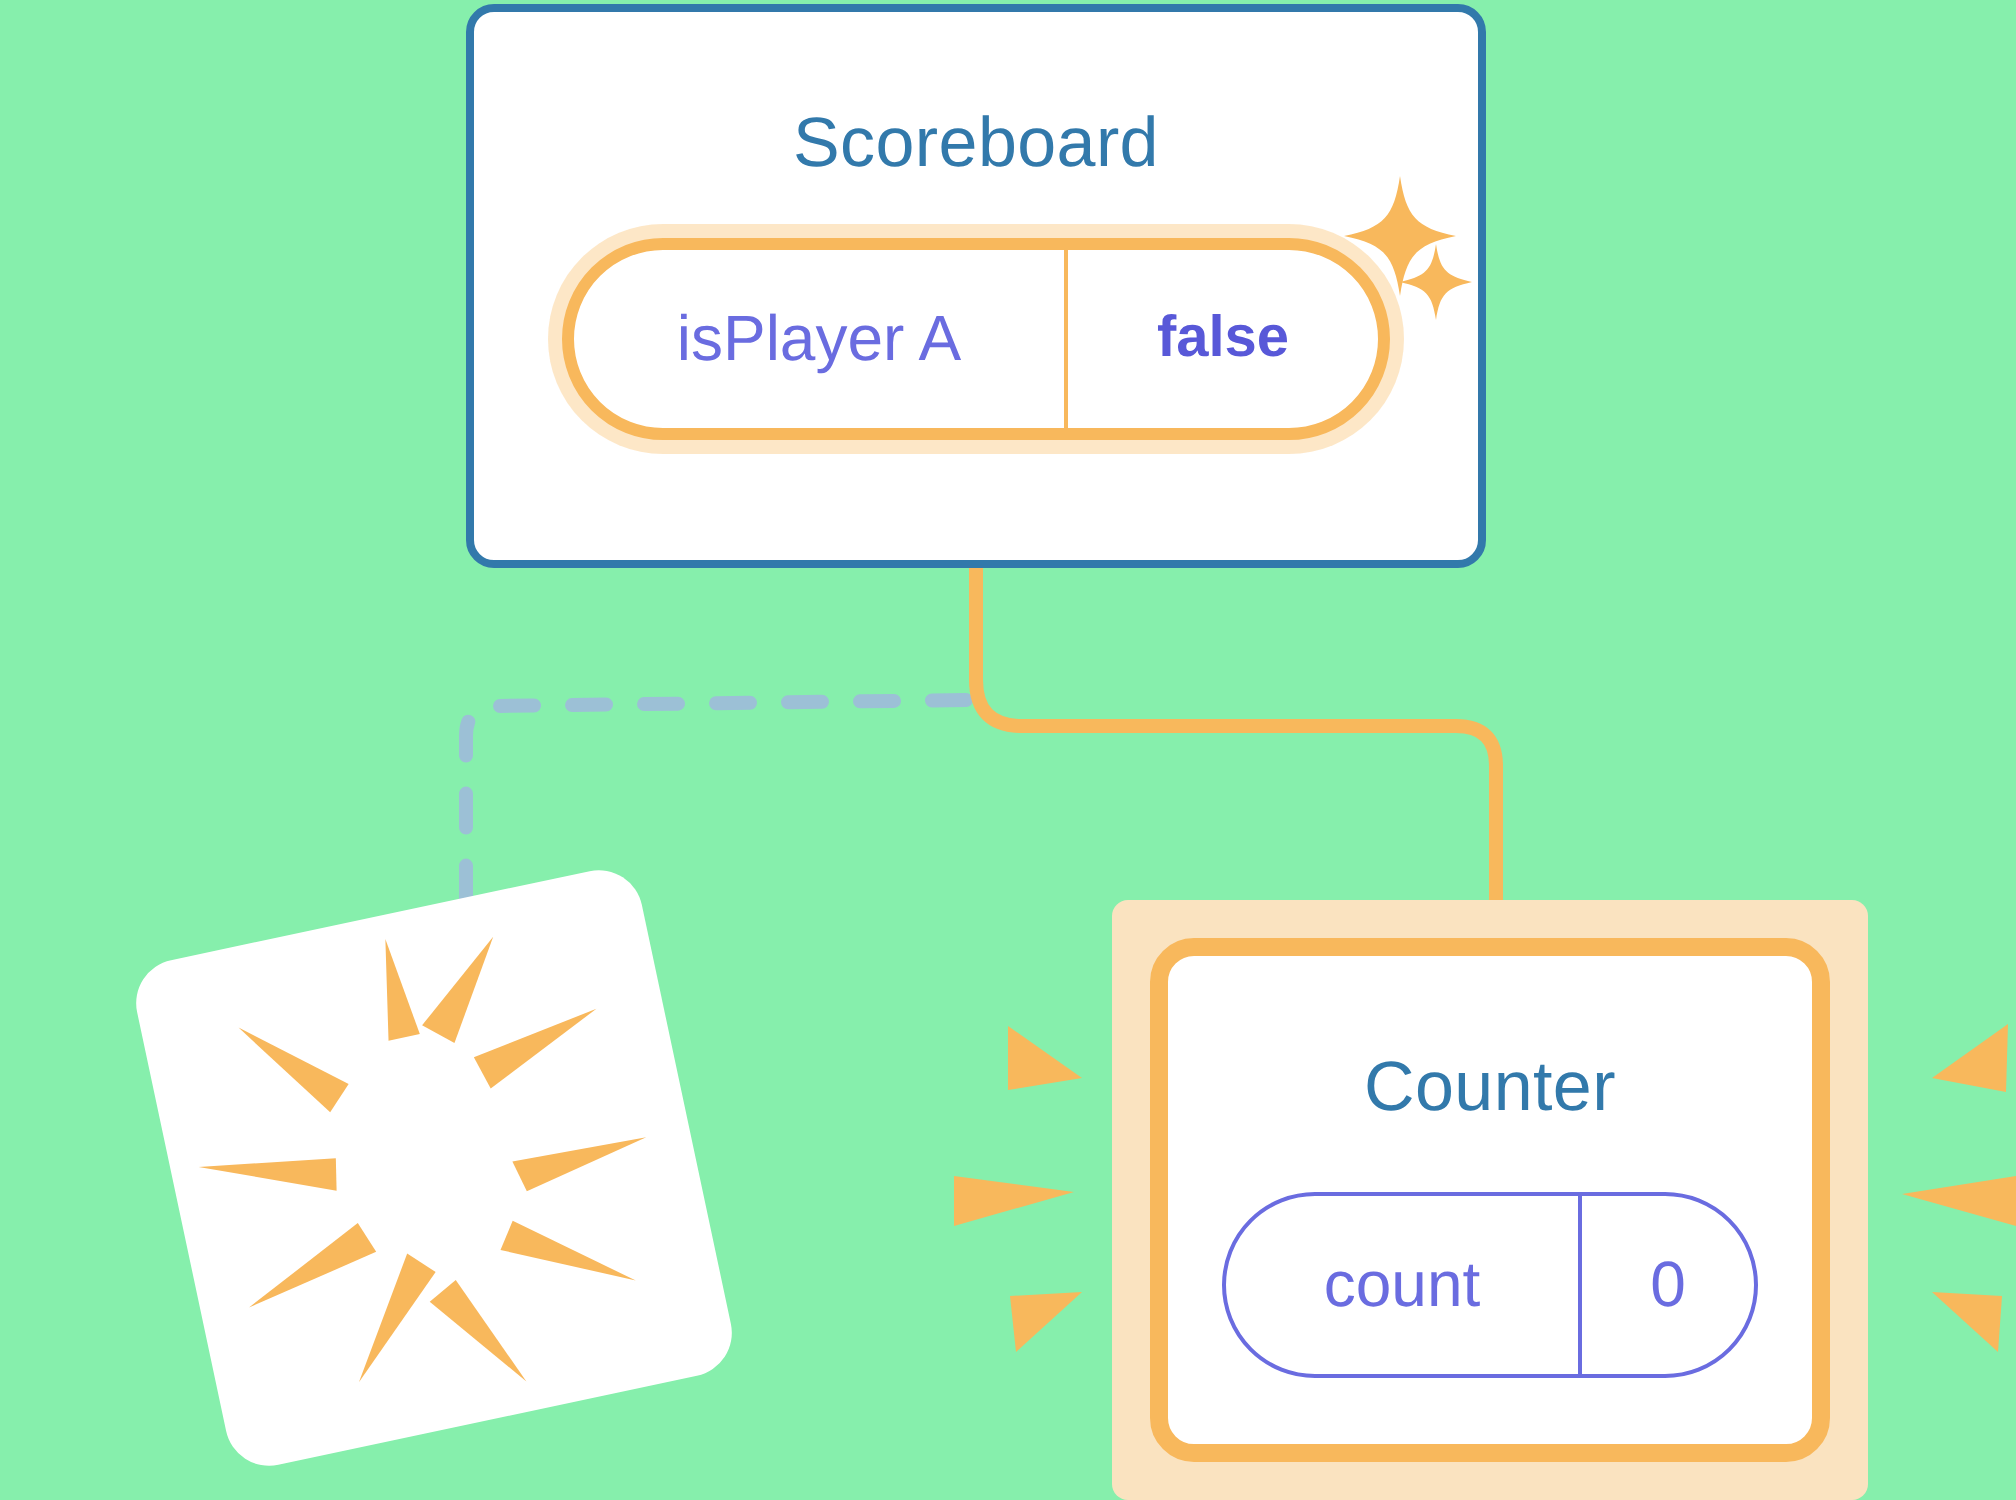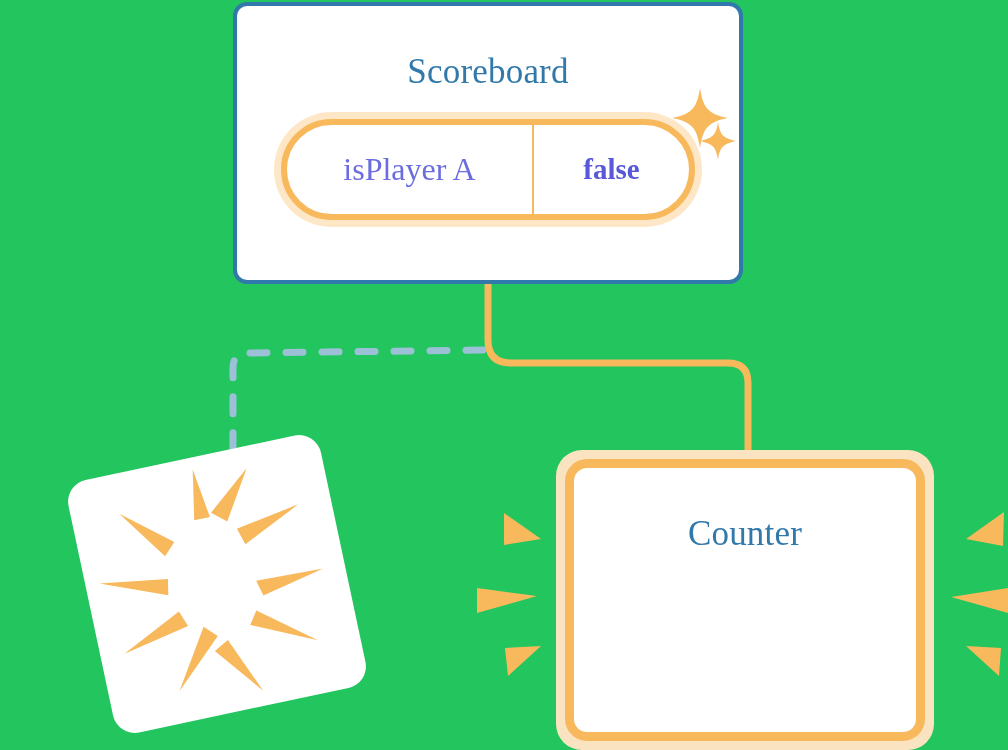--- a/index.html
+++ b/index.html
@@ -5,23 +5,23 @@
 <style>
   html, body {
     margin: 0;
     padding: 0;
     background: #4c666e;
   }
   #stage {
     position: relative;
     width: 1008px;
     height: 750px;
-    background: #22c55e;
+    background: #86efac;
     overflow: hidden;
-    font-family: Liberation Serif, serif;
+    font-family: Liberation Sans, sans-serif;
   }
 
   
   #connectors {
     position: absolute;
     left: 0; top: 0;
     width: 1008px; height: 750px;
     pointer-events: none;
   }
 
@@ -113,22 +113,22 @@
     height: 38px;
   }
 
   
   #counter-card {
     left: 556px;
     top: 450px;
     width: 378px;
     height: 300px;
     background: #fae3c0;
-    border-radius: 26px;
-    padding: 9px;
+    border-radius: 8px;
+    padding: 19px;
     box-sizing: border-box;
   }
   #counter-card-inner {
     width: 100%;
     height: 100%;
     box-sizing: border-box;
     background: #ffffff;
     border: 9px solid #f8b85c;
     border-radius: 22px;
   }
@@ -210,20 +210,26 @@
   <svg id="sparkle-large" class="star" viewBox="0 0 56 60">
     <path d="M28 0 C31 20 36 26 56 30 C36 34 31 40 28 60 C25 40 20 34 0 30 C20 26 25 20 28 0 Z" fill="#f8b85c"></path>
   </svg>
   <svg id="sparkle-small" class="star" viewBox="0 0 36 38">
     <path d="M18 0 C20 13 23 16 36 19 C23 22 20 25 18 38 C16 25 13 22 0 19 C13 16 16 13 18 0 Z" fill="#f8b85c"></path>
   </svg>
 
   <div class="card" id="counter-card">
     <div id="counter-card-inner">
       <div class="card-title">Counter</div>
+      <div class="pill-wrap" id="counter-pill-wrap">
+        <div class="pill" id="counter-pill">
+          <div class="pill-key">count</div>
+          <div class="pill-val">0</div>
+        </div>
+      </div>
     </div>
   </div>
 
   <div class="card" id="blank-card">
     <svg width="258" height="258" viewBox="0 0 258 258">
       <g fill="#f8b85c">
         <polygon points="129,12 136,62 120,62"></polygon>
         <polygon points="182,22 152,70 138,58"></polygon>
         <polygon points="225,68 165,96 160,79"></polygon>
         <polygon points="236,136 168,134 172,150"></polygon>

